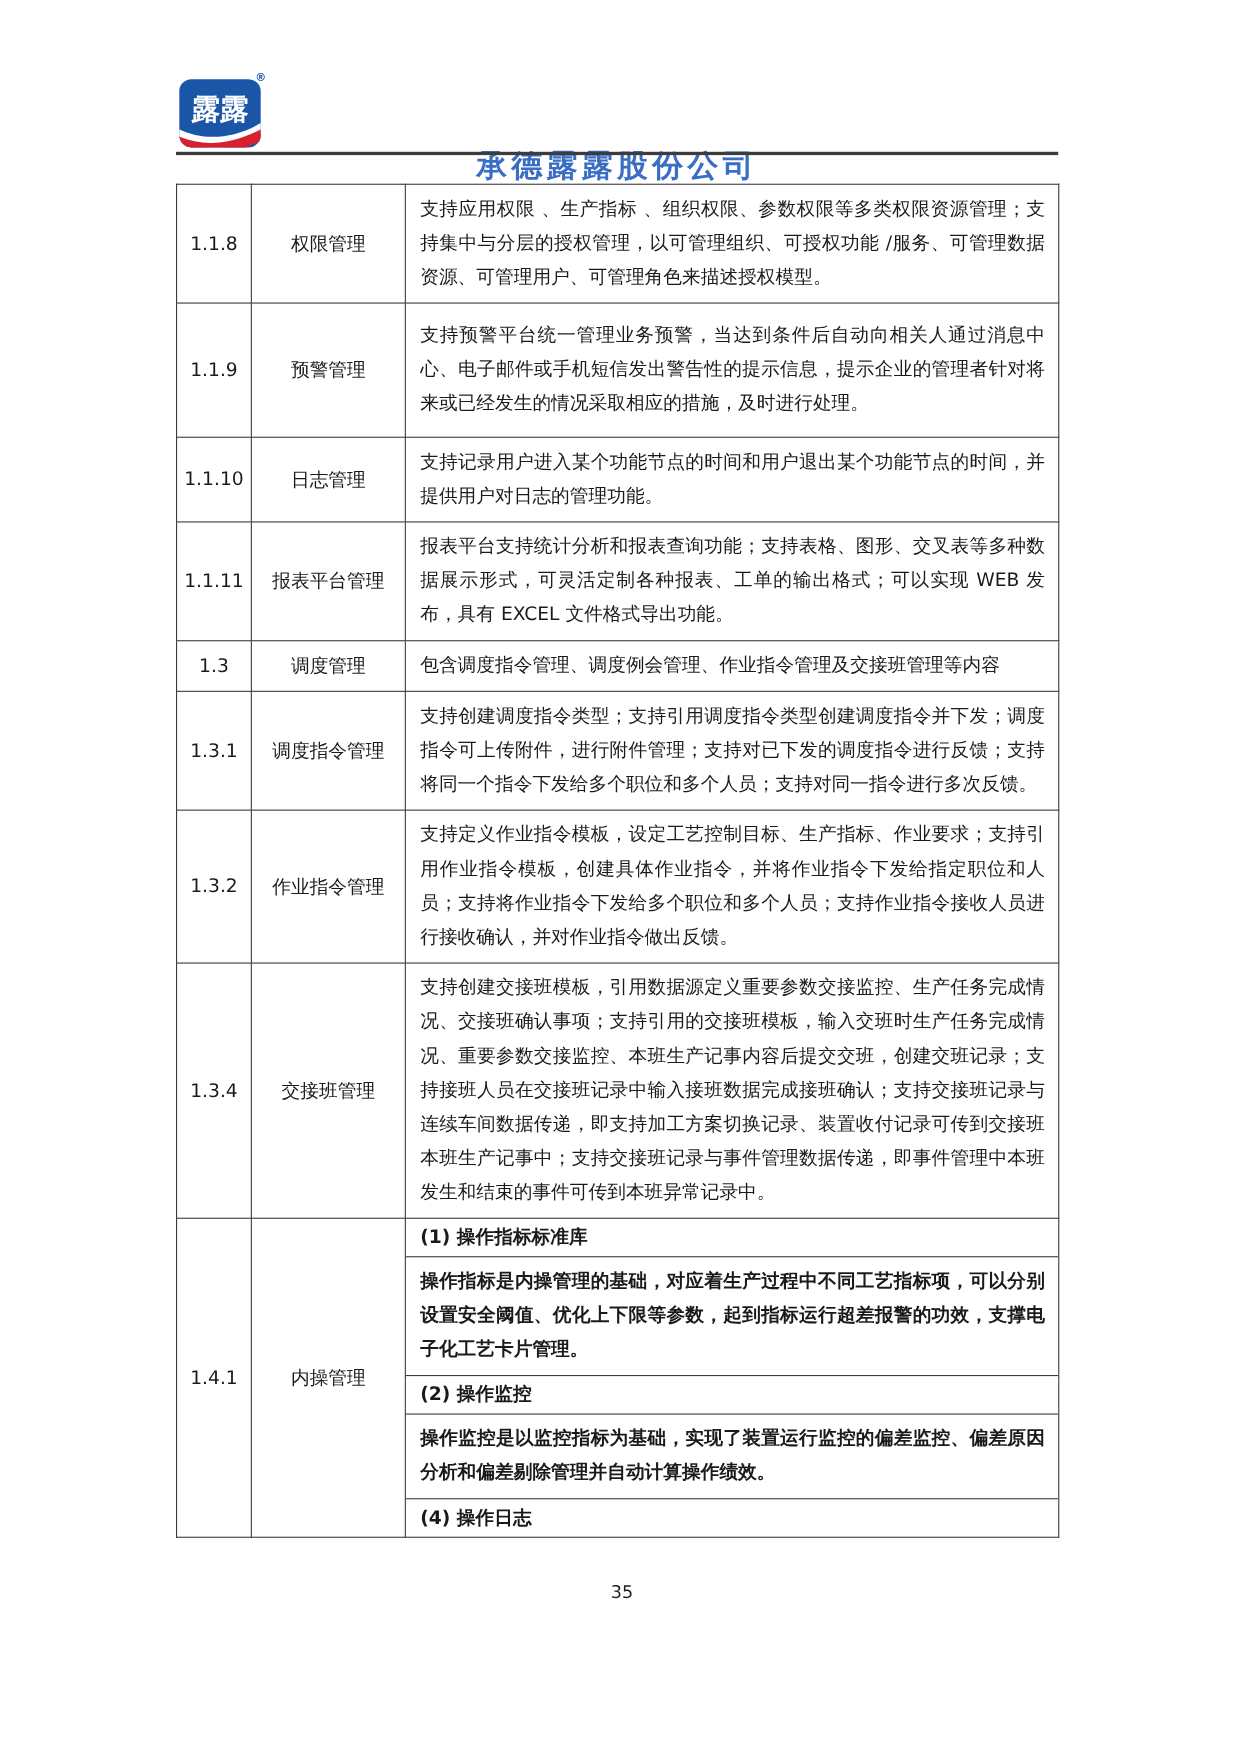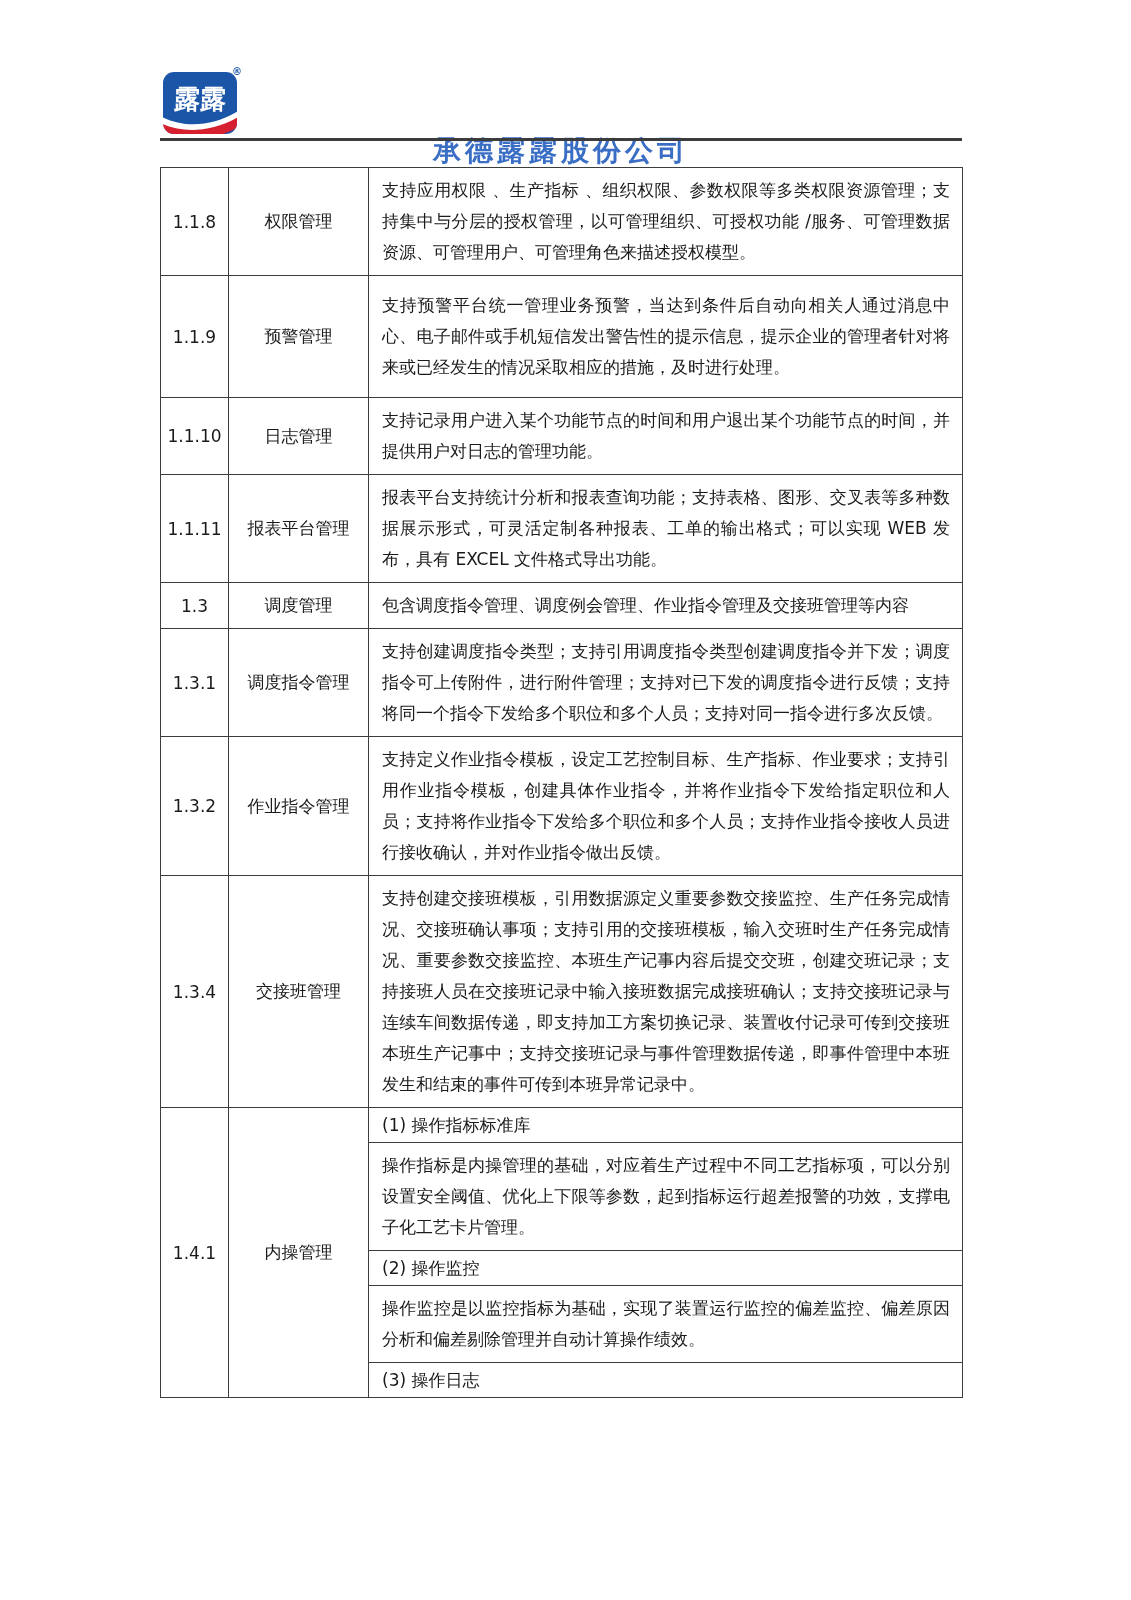--- a/index.html
+++ b/index.html
@@ -71,21 +71,21 @@
     vertical-align: middle;
   }
   .c-no   { width: 68px;  text-align: center; padding: 6px 2px; }
   .c-name { width: 140px; text-align: center; padding: 6px 4px; }
   .c-desc {
     width: 594px;
     text-align: justify;
     line-height: 31px;
     padding: 7px 12px 7px 13px;
   }
-  .c-desc.subwrap { padding: 0; }
+  .c-desc.subwrap { padding: 0; font-weight: bold; }
   .sub-row {
     padding: 7px 12px 7px 13px;
     line-height: 31px;
     text-align: justify;
   }
   .sub-row.sub-head {
     line-height: 23px;
     padding: 6px 12px 5px 13px;
     text-align: left;
   }
@@ -171,20 +171,23 @@
         <td class="c-desc">支持创建交接班模板，引用数据源定义重要参数交接监控、生产任务完成情况、交接班确认事项；支持引用的交接班模板，输入交班时生产任务完成情况、重要参数交接监控、本班生产记事内容后提交交班，创建交班记录；支持接班人员在交接班记录中输入接班数据完成接班确认；支持交接班记录与连续车间数据传递，即支持加工方案切换记录、装置收付记录可传到交接班本班生产记事中；支持交接班记录与事件管理数据传递，即事件管理中本班发生和结束的事件可传到本班异常记录中。</td>
       </tr>
       <tr>
         <td class="c-no">1.4.1</td>
         <td class="c-name">内操管理</td>
         <td class="c-desc subwrap">
           <div class="sub-row sub-head">(1) 操作指标标准库</div>
           <div class="sub-row">操作指标是内操管理的基础，对应着生产过程中不同工艺指标项，可以分别设置安全阈值、优化上下限等参数，起到指标运行超差报警的功效，支撑电子化工艺卡片管理。</div>
           <div class="sub-row sub-head">(2) 操作监控</div>
           <div class="sub-row">操作监控是以监控指标为基础，实现了装置运行监控的偏差监控、偏差原因分析和偏差剔除管理并自动计算操作绩效。</div>
-          <div class="sub-row sub-head">(3) 操作日志</div>
+          <div class="sub-row sub-head">(4) 操作日志</div>
         </td>
       </tr>
     </tbody>
   </table>
 
+  <div class="footer">
+    <span>35</span>
+  </div>
 
 </div>
 
 </body></html>

